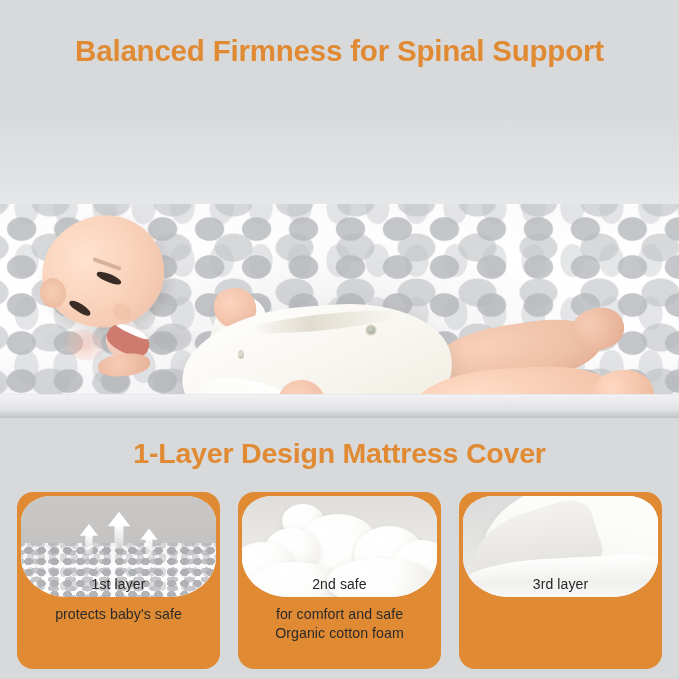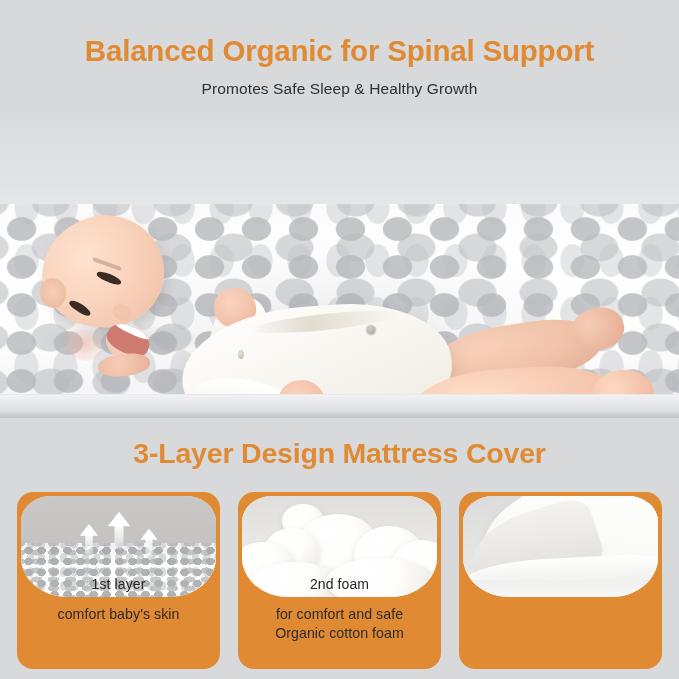--- a/index.html
+++ b/index.html
@@ -421,22 +421,21 @@
     position:absolute; left:0; top:84px; width:100%; height:17px;
     background: linear-gradient(180deg,#efefed 0%, #f8f8f6 100%);
   }
 </style>
 </head>
 <body>
 
 <div id="page">
 
   <div id="header">
-    <div id="headline">Balanced Organic for Spinal Support</div>
-    <div id="subhead">Promotes Safe Sleep &amp; Healthy Growth</div>
+    <div id="headline">Balanced Firmness for Spinal Support</div>
   </div>
 
   <div id="hero">
     <div id="hero-backdrop"></div>
 
     <div id="mattress-top">
       <div id="mattress-dots"></div>
     </div>
 
     <div class="baby" id="baby-head-shadow"></div>
@@ -464,21 +463,21 @@
     <div class="baby" id="baby-eye-l"></div>
     <div class="baby" id="baby-eye-r"></div>
     <div class="baby" id="baby-nose"></div>
     <div class="baby" id="baby-mouth"></div>
     <div class="baby" id="baby-hand-mouth"></div>
 
     <div id="mattress-edge"></div>
     <div id="mattress-shadow"></div>
   </div>
 
-  <div id="section-title">3-Layer Design Mattress Cover</div>
+  <div id="section-title">1-Layer Design Mattress Cover</div>
 
   <div id="cards">
 
     <div class="card">
       <div class="card-photo">
         <div id="photo-1-sky"></div>
         <div id="photo-1-fabric"></div>
         <div id="photo-1-speckle"></div>
         <div class="arrow" id="arrow-left">
           <div class="shaft"></div>
@@ -488,49 +487,50 @@
           <div class="shaft"></div>
             <div class="head"></div>
         </div>
         <div class="arrow" id="arrow-right">
           <div class="shaft"></div>
             <div class="head"></div>
         </div>
         <div class="layer-label">1st layer</div>
       </div>
       <div class="card-desc">
-        <span>comfort baby's skin</span>
+        <span>protects baby's safe</span>
       </div>
     </div>
 
     <div class="card">
       <div class="card-photo">
         <div id="photo-2-bg"></div>
         <div class="puff" id="puff-h"></div>
         <div class="puff" id="puff-c"></div>
         <div class="puff" id="puff-d"></div>
         <div class="puff" id="puff-b"></div>
         <div class="puff" id="puff-e"></div>
         <div class="puff" id="puff-a"></div>
         <div class="puff" id="puff-f"></div>
         <div class="puff" id="puff-g"></div>
-        <div class="layer-label">2nd foam</div>
+        <div class="layer-label">2nd safe</div>
       </div>
       <div class="card-desc">
         <span>for comfort and safe</span>
         <span>Organic cotton foam</span>
       </div>
     </div>
 
     <div class="card">
       <div class="card-photo">
         <div id="photo-3-bg"></div>
         <div id="sheet-main"></div>
         <div id="sheet-fold"></div>
         <div id="sheet-edge"></div>
         <div id="sheet-base"></div>
+        <div class="layer-label">3rd layer</div>
       </div>
       <div class="card-desc">
       </div>
     </div>
 
   </div>
 </div>
 
 </body></html>

